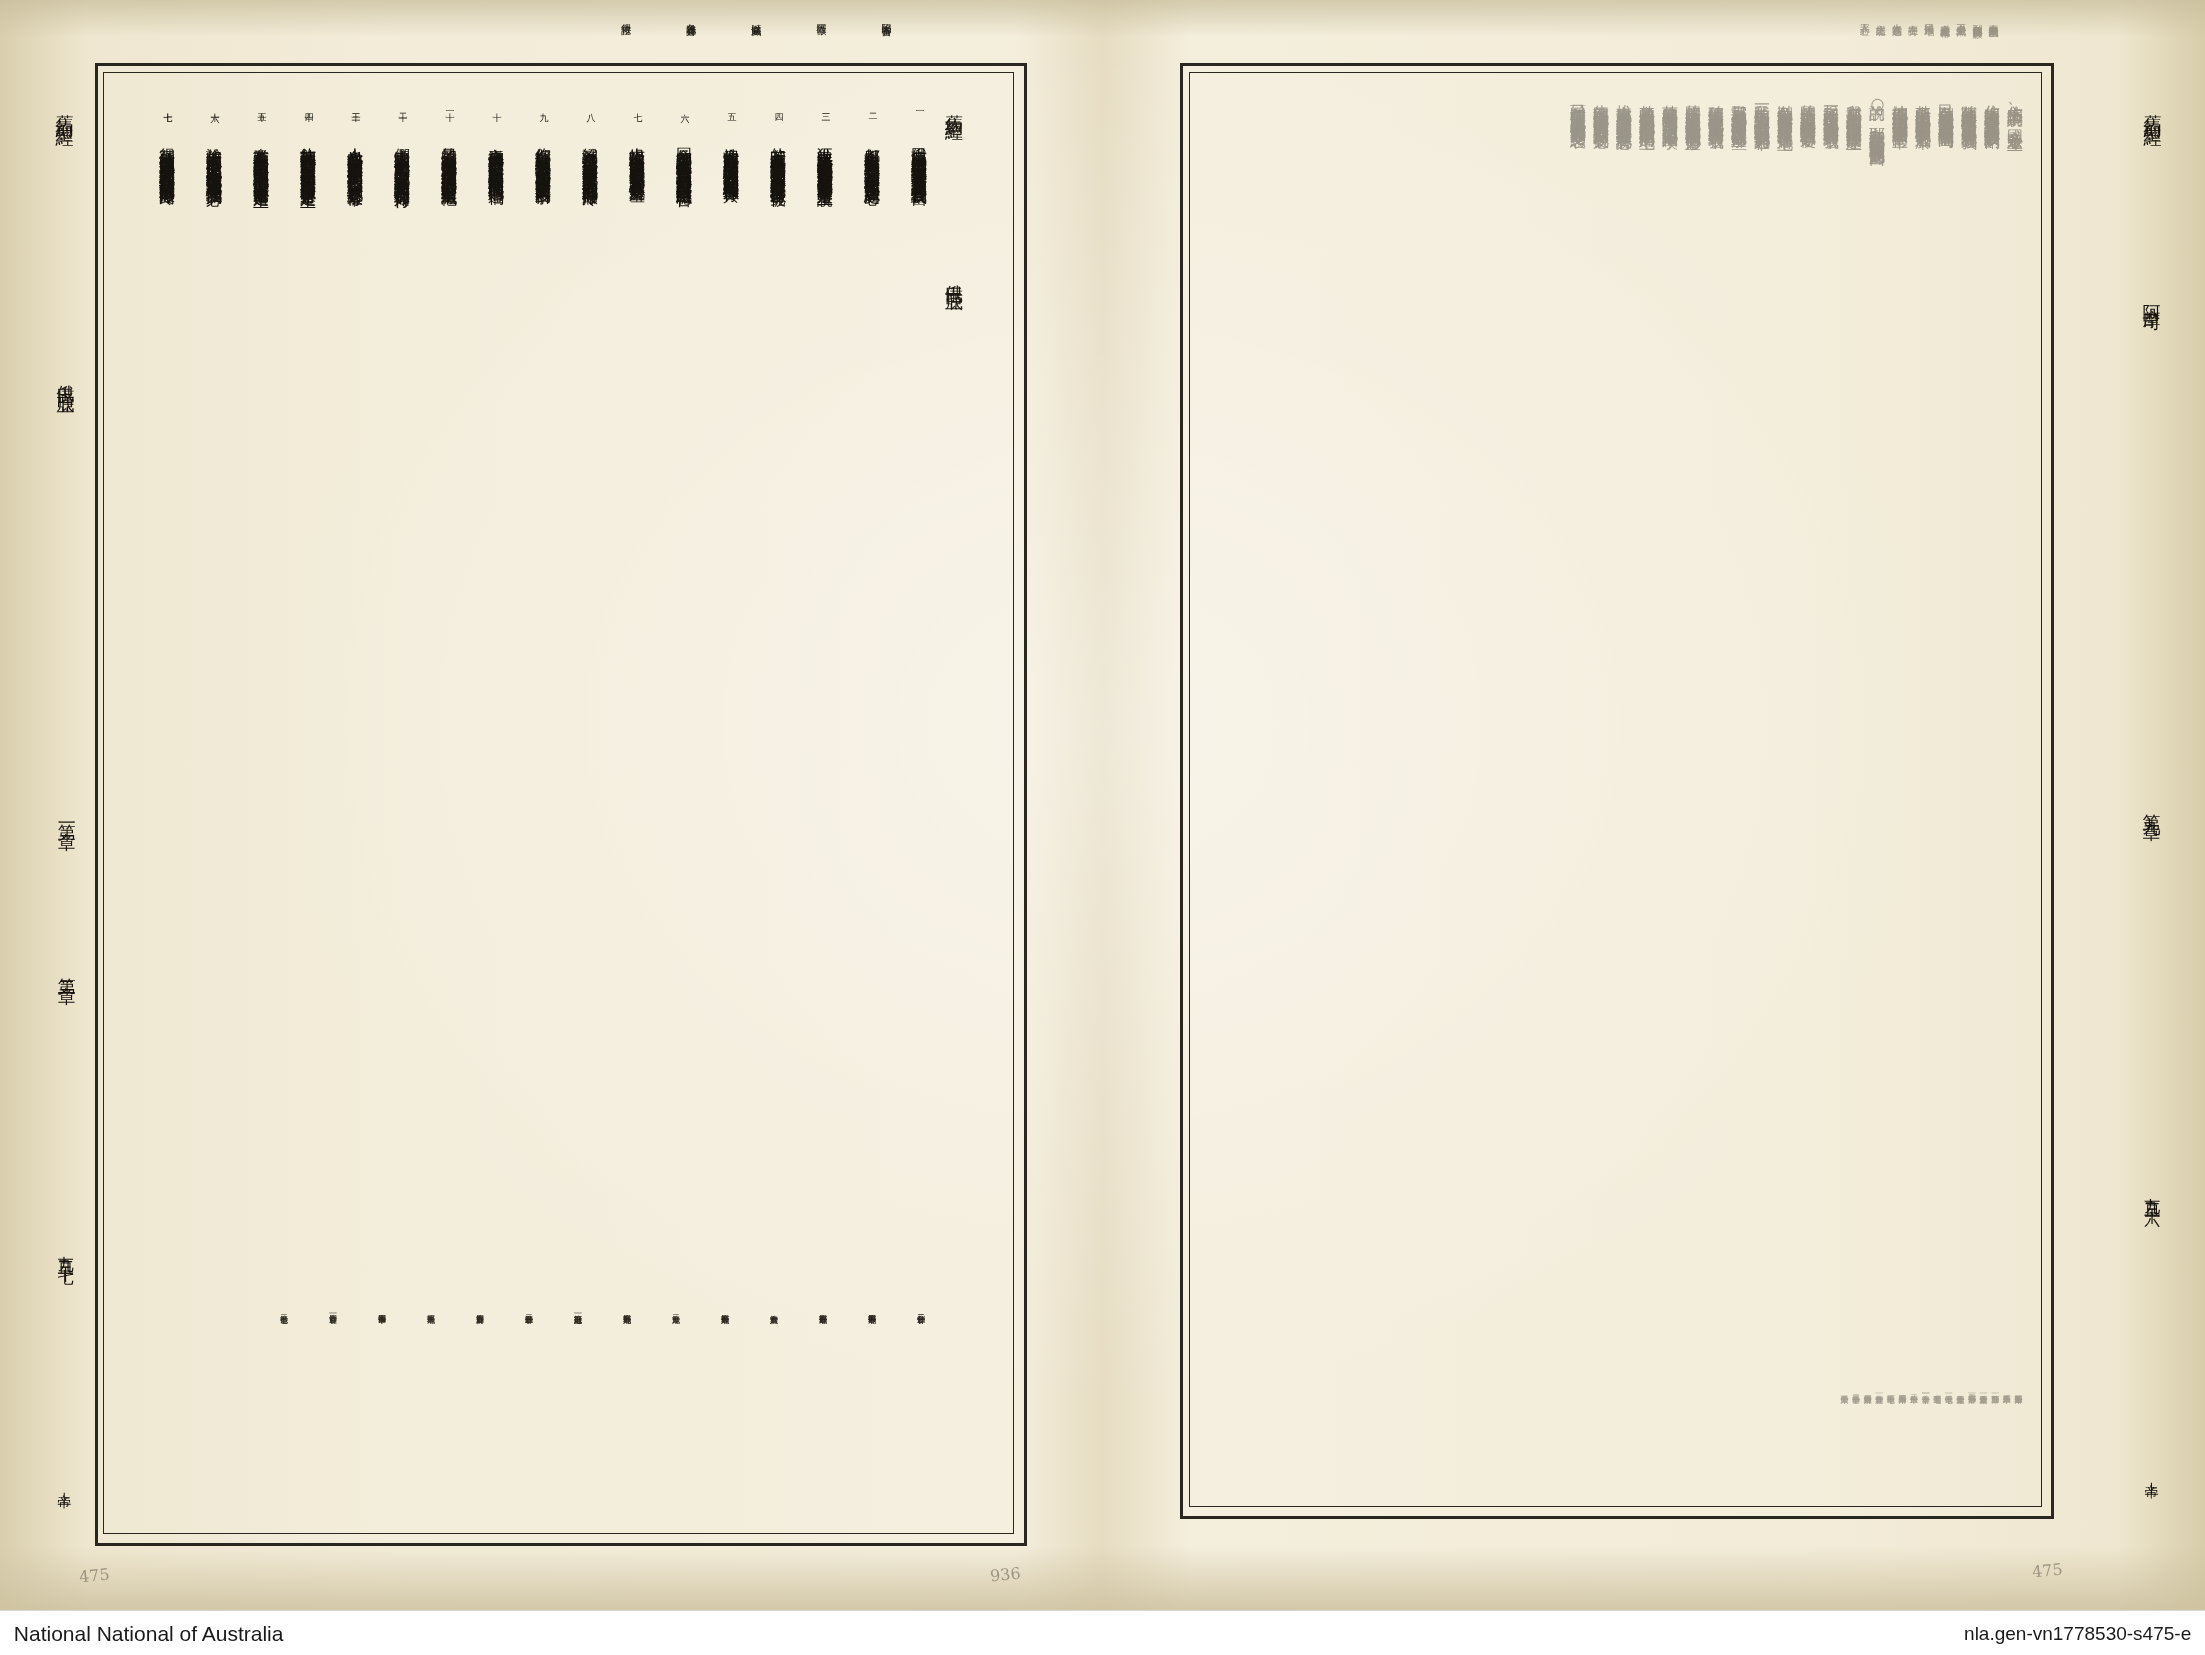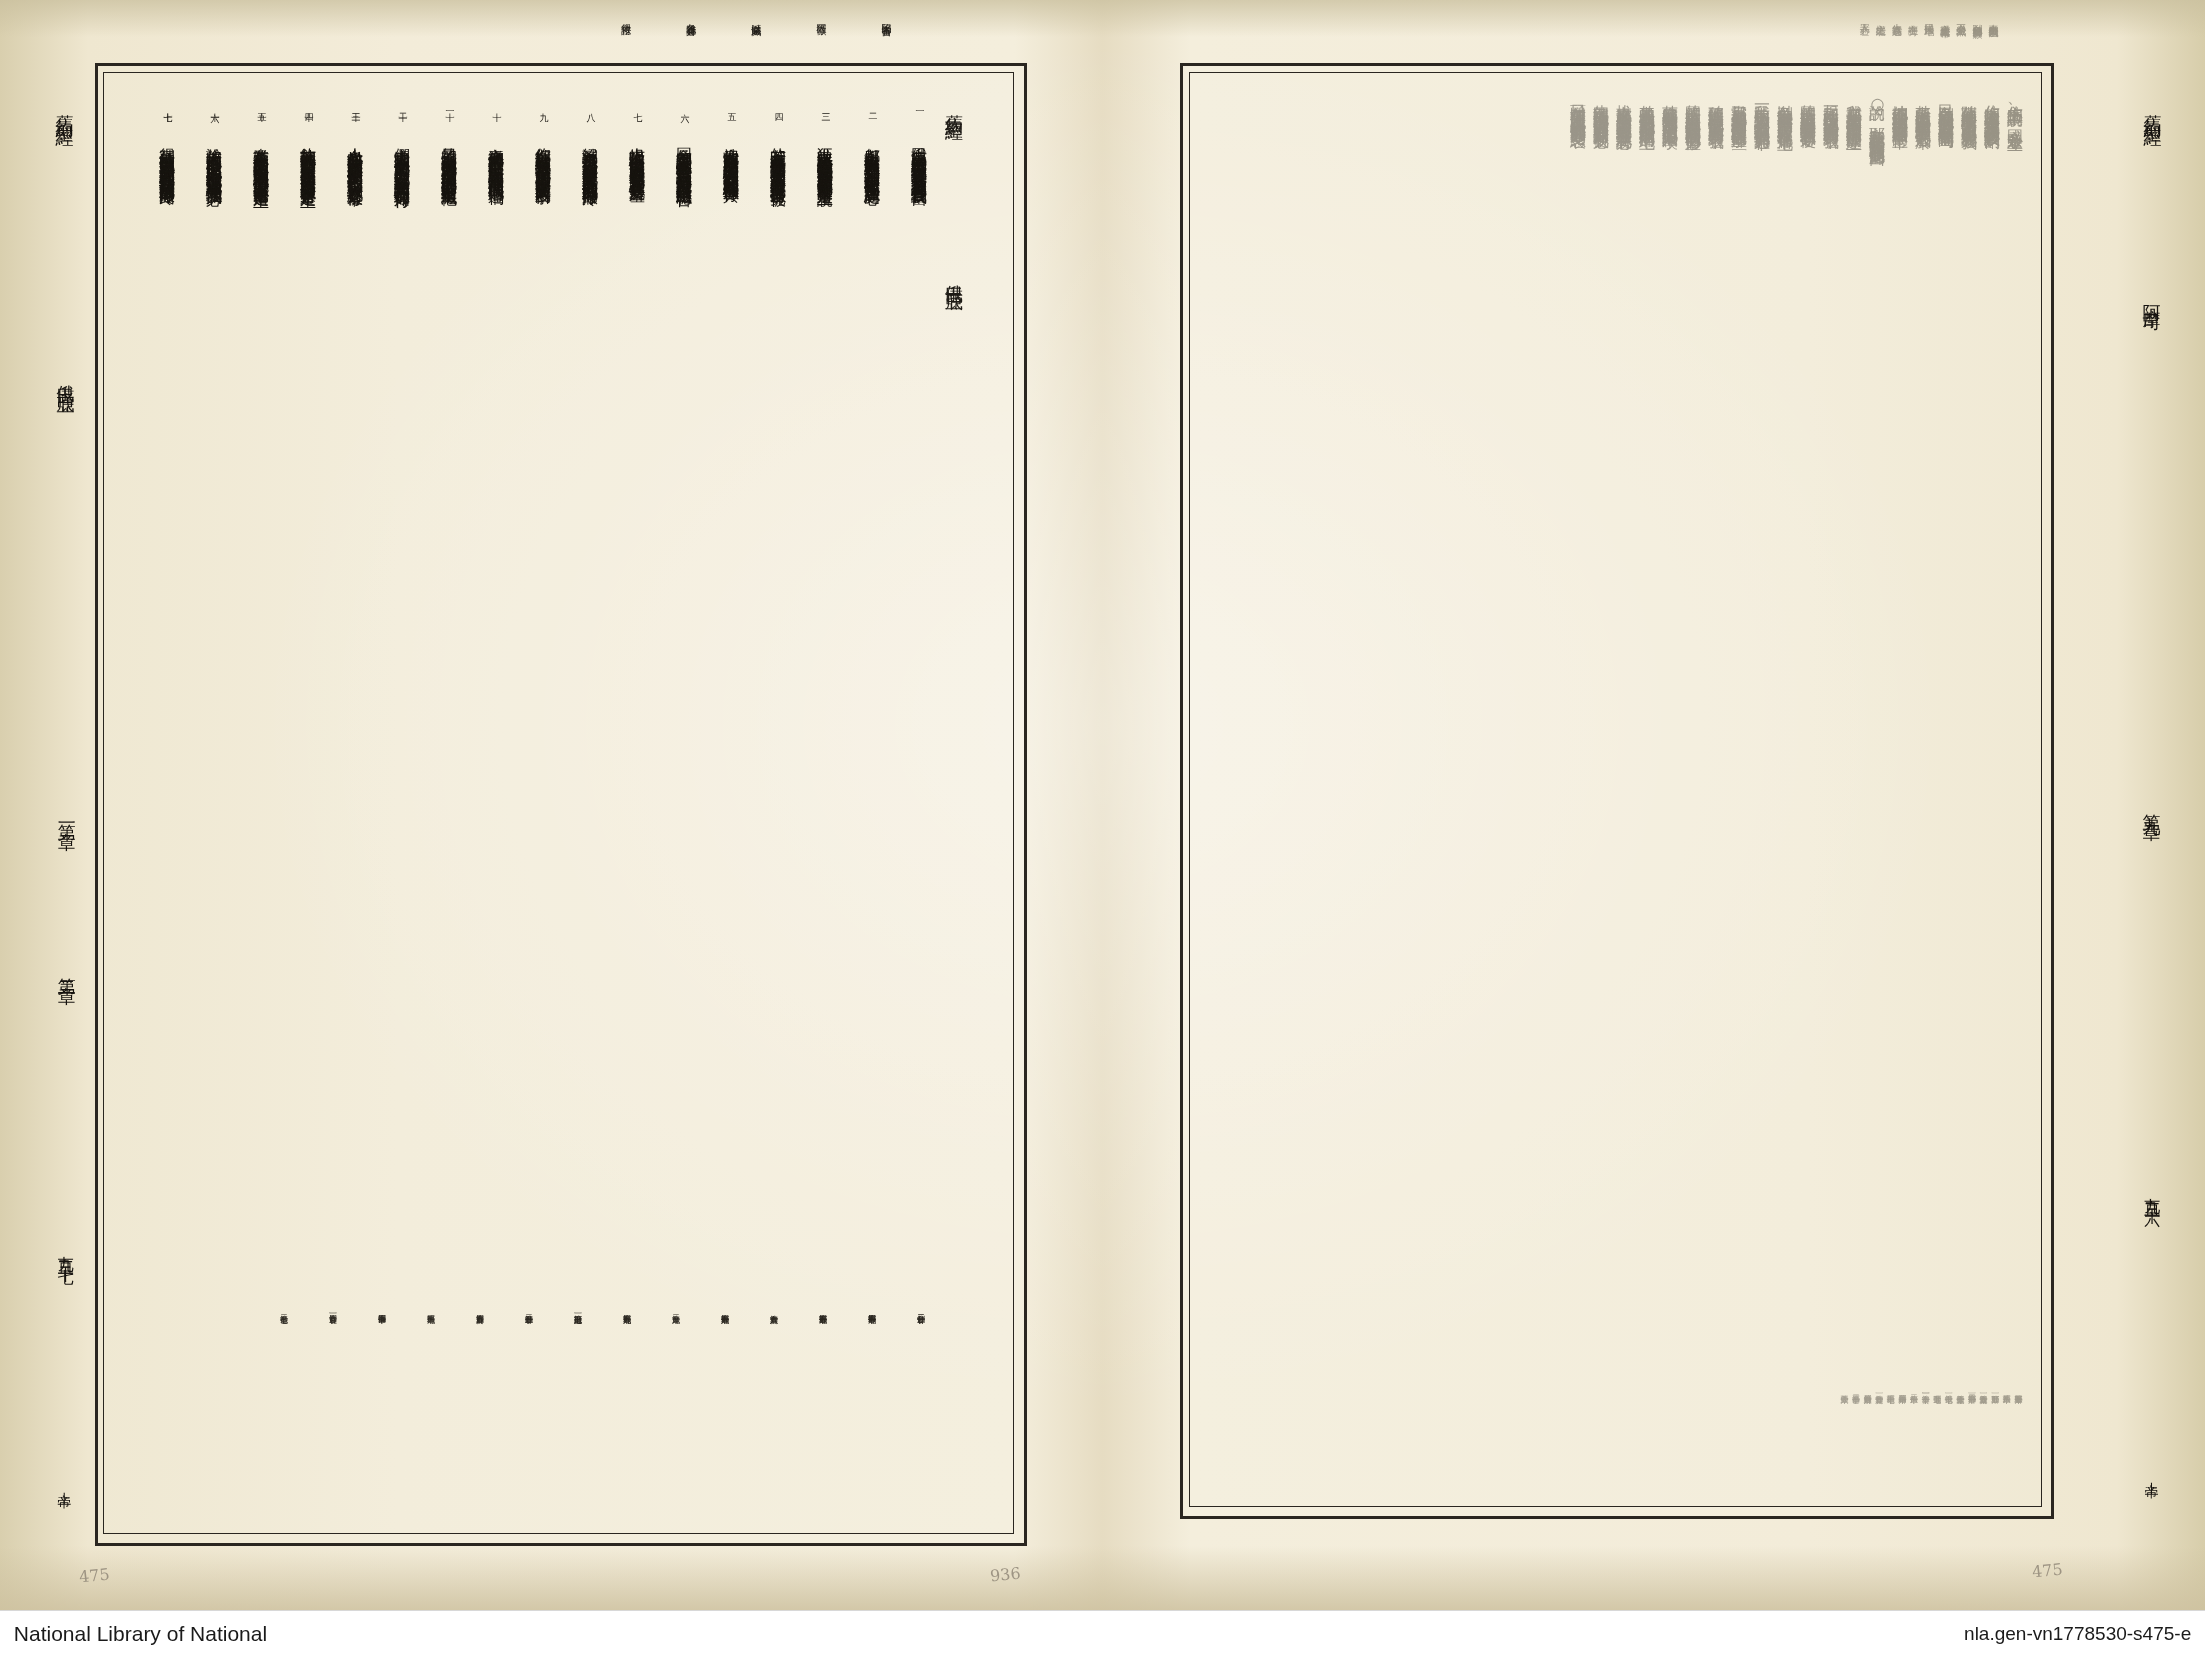--- a/index.html
+++ b/index.html
@@ -355,17 +355,17 @@
   </div>
 
   <div class="pencil" style="left:79px; top:1566px;">475</div>
   <div class="pencil" style="left:990px; top:1565px;">936</div>
   <div class="pencil" style="left:2032px; top:1561px;">475</div>
 
 </div>
 
 <div id="banner">
   <div id="banner-inner">
-    <div class="b-left">National Library of National</div>
+    <div class="b-left">National National of Australia</div>
     <div class="b-right">nla.gen-vn1778530-s475-e</div>
   </div>
 </div>
 
 
 </body></html>

